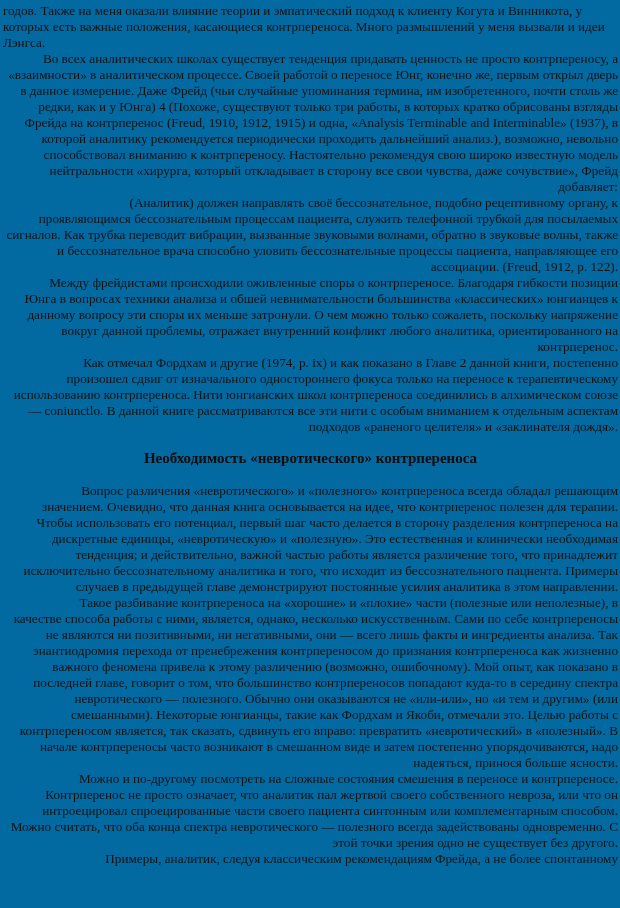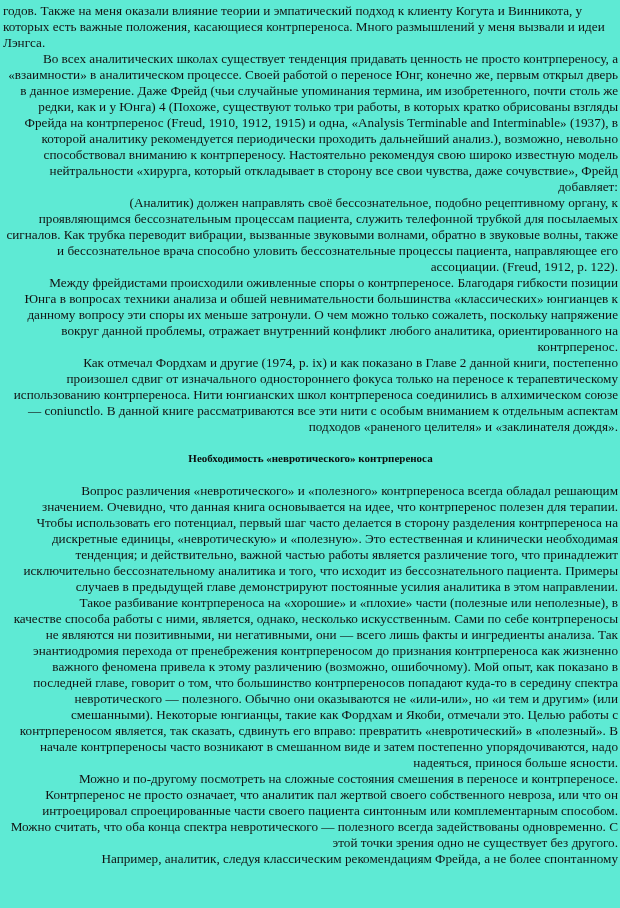--- a/index.html
+++ b/index.html
@@ -10,53 +10,53 @@
   body {
     width: 620px;
     height: 908px;
     overflow: hidden;
   }
   .page {
     box-sizing: border-box;
     width: 620px;
     height: 908px;
     padding: 3px 2px 0 3px;
-    background: #5eead4;
+    background: #0369a1;
     color: #121212;
     font-family: "Liberation Serif", "DejaVu Serif", serif;
     font-size: 13.2px;
     line-height: 16px;
     text-align: left;
     letter-spacing: 0px;
   }
   .page p {
     margin: 0;
     padding: 0;
   }
   .page p.indent {
     text-indent: 38px;
     text-align: right;
   }
   .page h2.section-heading {
     margin: 15px 0 17px 0;
     padding: 0;
-    font-size: 11px;
+    font-size: 15px;
     line-height: 16px;
     font-weight: 700;
     text-align: center;
     color: #0d0d0d;
   }
 </style>
 </head>
 <body>
 
 <div class="page">
   <p>годов. Также на меня оказали влияние теории и эмпатический подход к клиенту Когута и Винникота, у которых есть важные положения, касающиеся контрпереноса. Много размышлений у меня вызвали и идеи Лэнгса.</p>
   <p class="indent">Во всех аналитических школах существует тенденция придавать ценность не просто контрпереносу, а «взаимности» в аналитическом процессе. Своей работой о переносе Юнг, конечно же, первым открыл дверь в данное измерение. Даже Фрейд (чьи случайные упоминания термина, им изобретенного, почти столь же редки, как и у Юнга) 4 (Похоже, существуют только три работы, в которых кратко обрисованы взгляды Фрейда на контрперенос (Freud, 1910, 1912, 1915) и одна, «Analysis Terminable and Interminable» (1937), в которой аналитику рекомендуется периодически проходить дальнейший анализ.), возможно, невольно способствовал вниманию к контрпереносу. Настоятельно рекомендуя свою широко известную модель нейтральности «хирурга, который откладывает в сторону все свои чувства, даже сочувствие», Фрейд добавляет:</p>
   <p class="indent">(Аналитик) должен направлять своё бессознательное, подобно рецептивному органу, к проявляющимся бессознательным процессам пациента, служить телефонной трубкой для посылаемых сигналов. Как трубка переводит вибрации, вызванные звуковыми волнами, обратно в звуковые волны, также и бессознательное врача способно уловить бессознательные процессы пациента, направляющее его ассоциации. (Freud, 1912, p. 122).</p>
   <p class="indent">Между фрейдистами происходили оживленные споры о контрпереносе. Благодаря гибкости позиции Юнга в вопросах техники анализа и обшей невнимательности большинства «классических» юнгианцев к данному вопросу эти споры их меньше затронули. О чем можно только сожалеть, поскольку напряжение вокруг данной проблемы, отражает внутренний конфликт любого аналитика, ориентированного на контрперенос.</p>
   <p class="indent">Как отмечал Фордхам и другие (1974, p. ix) и как показано в Главе 2 данной книги, постепенно произошел сдвиг от изначального одностороннего фокуса только на переносе к терапевтическому использованию контрпереноса. Нити юнгианских школ контрпереноса соединились в алхимическом союзе — coniunctlo. В данной книге рассматриваются все эти нити с особым вниманием к отдельным аспектам подходов «раненого целителя» и «заклинателя дождя».</p>
   <h2 class="section-heading">Необходимость «невротического» контрпереноса</h2>
   <p class="indent">Вопрос различения «невротического» и «полезного» контрпереноса всегда обладал решающим значением. Очевидно, что данная книга основывается на идее, что контрперенос полезен для терапии. Чтобы использовать его потенциал, первый шаг часто делается в сторону разделения контрпереноса на дискретные единицы, «невротическую» и «полезную». Это естественная и клинически необходимая тенденция; и действительно, важной частью работы является различение того, что принадлежит исключительно бессознательному аналитика и того, что исходит из бессознательного пациента. Примеры случаев в предыдущей главе демонстрируют постоянные усилия аналитика в этом направлении.</p>
   <p class="indent">Такое разбивание контрпереноса на «хорошие» и «плохие» части (полезные или неполезные), в качестве способа работы с ними, является, однако, несколько искусственным. Сами по себе контрпереносы не являются ни позитивными, ни негативными, они — всего лишь факты и ингредиенты анализа. Так энантиодромия перехода от пренебрежения контрпереносом до признания контрпереноса как жизненно важного феномена привела к этому различению (возможно, ошибочному). Мой опыт, как показано в последней главе, говорит о том, что большинство контрпереносов попадают куда-то в середину спектра невротического — полезного. Обычно они оказываются не «или-или», но «и тем и другим» (или смешанными). Некоторые юнгианцы, такие как Фордхам и Якоби, отмечали это. Целью работы с контрпереносом является, так сказать, сдвинуть его вправо: превратить «невротический» в «полезный». В начале контрпереносы часто возникают в смешанном виде и затем постепенно упорядочиваются, надо надеяться, принося больше ясности.</p>
   <p class="indent">Можно и по-другому посмотреть на сложные состояния смешения в переносе и контрпереносе. Контрперенос не просто означает, что аналитик пал жертвой своего собственного невроза, или что он интроецировал спроецированные части своего пациента синтонным или комплементарным способом. Можно считать, что оба конца спектра невротического — полезного всегда задействованы одновременно. С этой точки зрения одно не существует без другого.</p>
-  <p class="indent">Например, аналитик, следуя классическим рекомендациям Фрейда, а не более спонтанному</p>
+  <p class="indent">Примеры, аналитик, следуя классическим рекомендациям Фрейда, а не более спонтанному</p>
 </div>
 
 </body></html>

